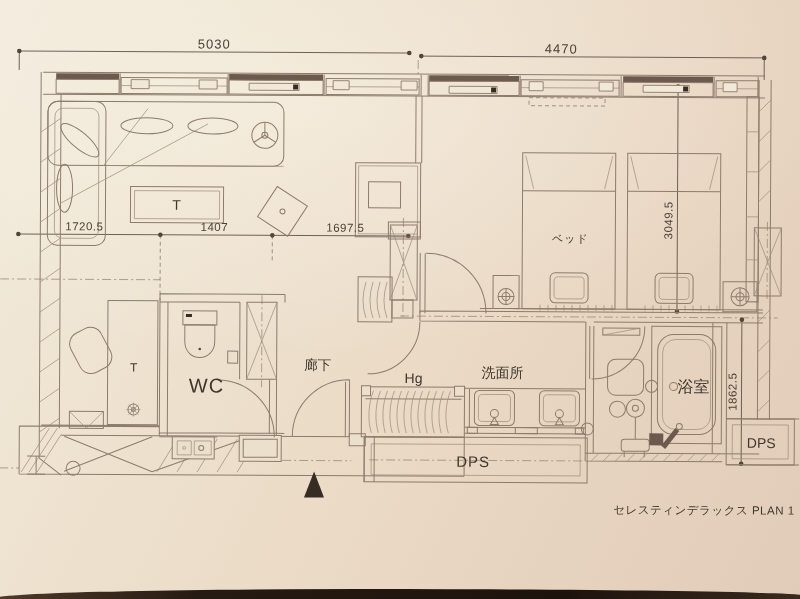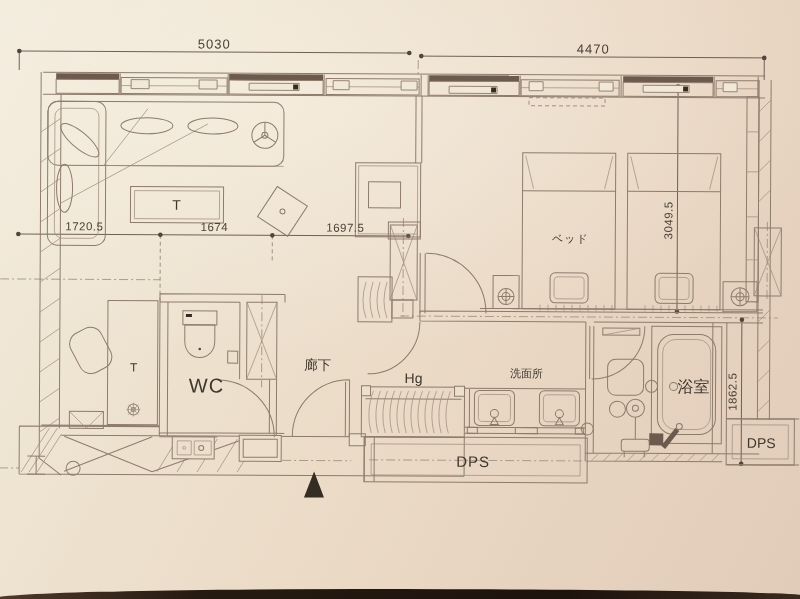--- a/index.html
+++ b/index.html
@@ -265,34 +265,35 @@
       <rect class="s2" x="733" y="423" width="56" height="34"></rect>
       <path class="s" d="M727,417 H800 M727,463 H800"></path>
     </g>
 
     <g>
       <path class="blk" d="M315,472 L305,498 L325,498 Z"></path>
     </g>
   </svg>
 
   <div class="label dimtxt dimbig" style="left:213px;top:45px;">5030</div>
-  <div class="label dimtxt dimbig" style="left:592px;top:48px;">4470</div>
+  <div class="label dimtxt dimbig" style="left:560px;top:48px;">4470</div>
   <div class="label dimtxt" style="left:84px;top:228px;">1720.5</div>
-  <div class="label dimtxt" style="left:214px;top:228px;">1674</div>
+  <div class="label dimtxt" style="left:214px;top:228px;">1407</div>
   <div class="label dimtxt" style="left:345px;top:228px;">1697.5</div>
   <div class="label rot dimtxt" style="left:668px;top:219px;">3049.5</div>
   <div class="label rot dimtxt" style="left:733px;top:390px;">1862.5</div>
 
   <div class="label room" style="left:176px;top:206px;font-size:14px;">T</div>
   <div class="label room" style="left:134px;top:369px;font-size:12px;">T</div>
   <div class="label room" style="left:207px;top:387px;font-size:20px;letter-spacing:1px;">WC</div>
   <div class="label room" style="left:318px;top:366px;font-size:13.5px;text-align:right;">廊下</div>
   <div class="label room" style="left:414px;top:378px;font-size:14px;">Hg</div>
-  <div class="label room" style="left:527px;top:373px;font-size:11px;">洗面所</div>
+  <div class="label room" style="left:503px;top:373px;font-size:14px;">洗面所</div>
   <div class="label room" style="left:570px;top:238px;font-size:11px;letter-spacing:1px;">ベッド</div>
   <div class="label room" style="left:694px;top:386px;font-size:16px;">浴室</div>
   <div class="label room" style="left:474px;top:461px;font-size:15px;letter-spacing:1px;">DPS</div>
   <div class="label room" style="left:762px;top:441px;font-size:14px;">DPS</div>
 
+  <div class="label" style="left:705px;top:509px;font-size:11.5px;letter-spacing:0.5px;color:#42392f;">セレスティンデラックス PLAN 1</div>
 
   </div>
   <div class="edge-bottom"></div>
 </div>
 
 </body></html>

